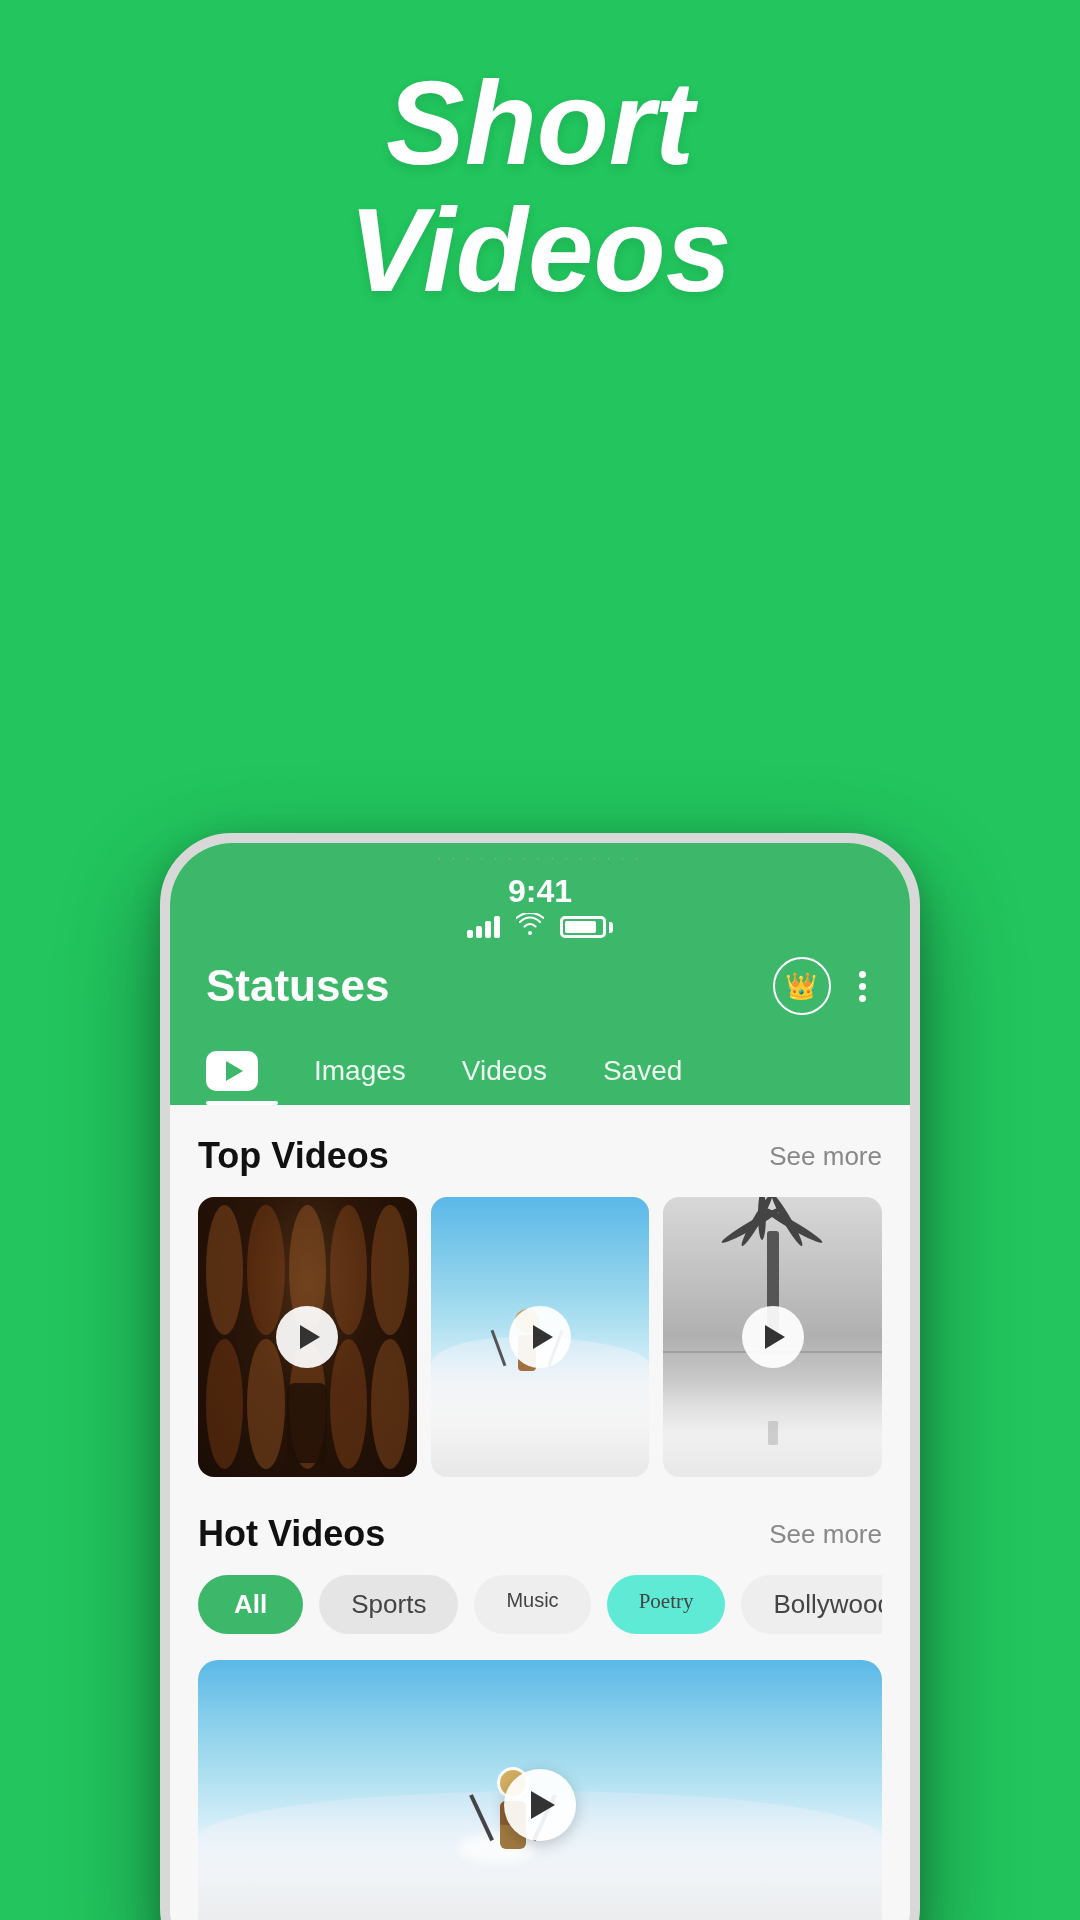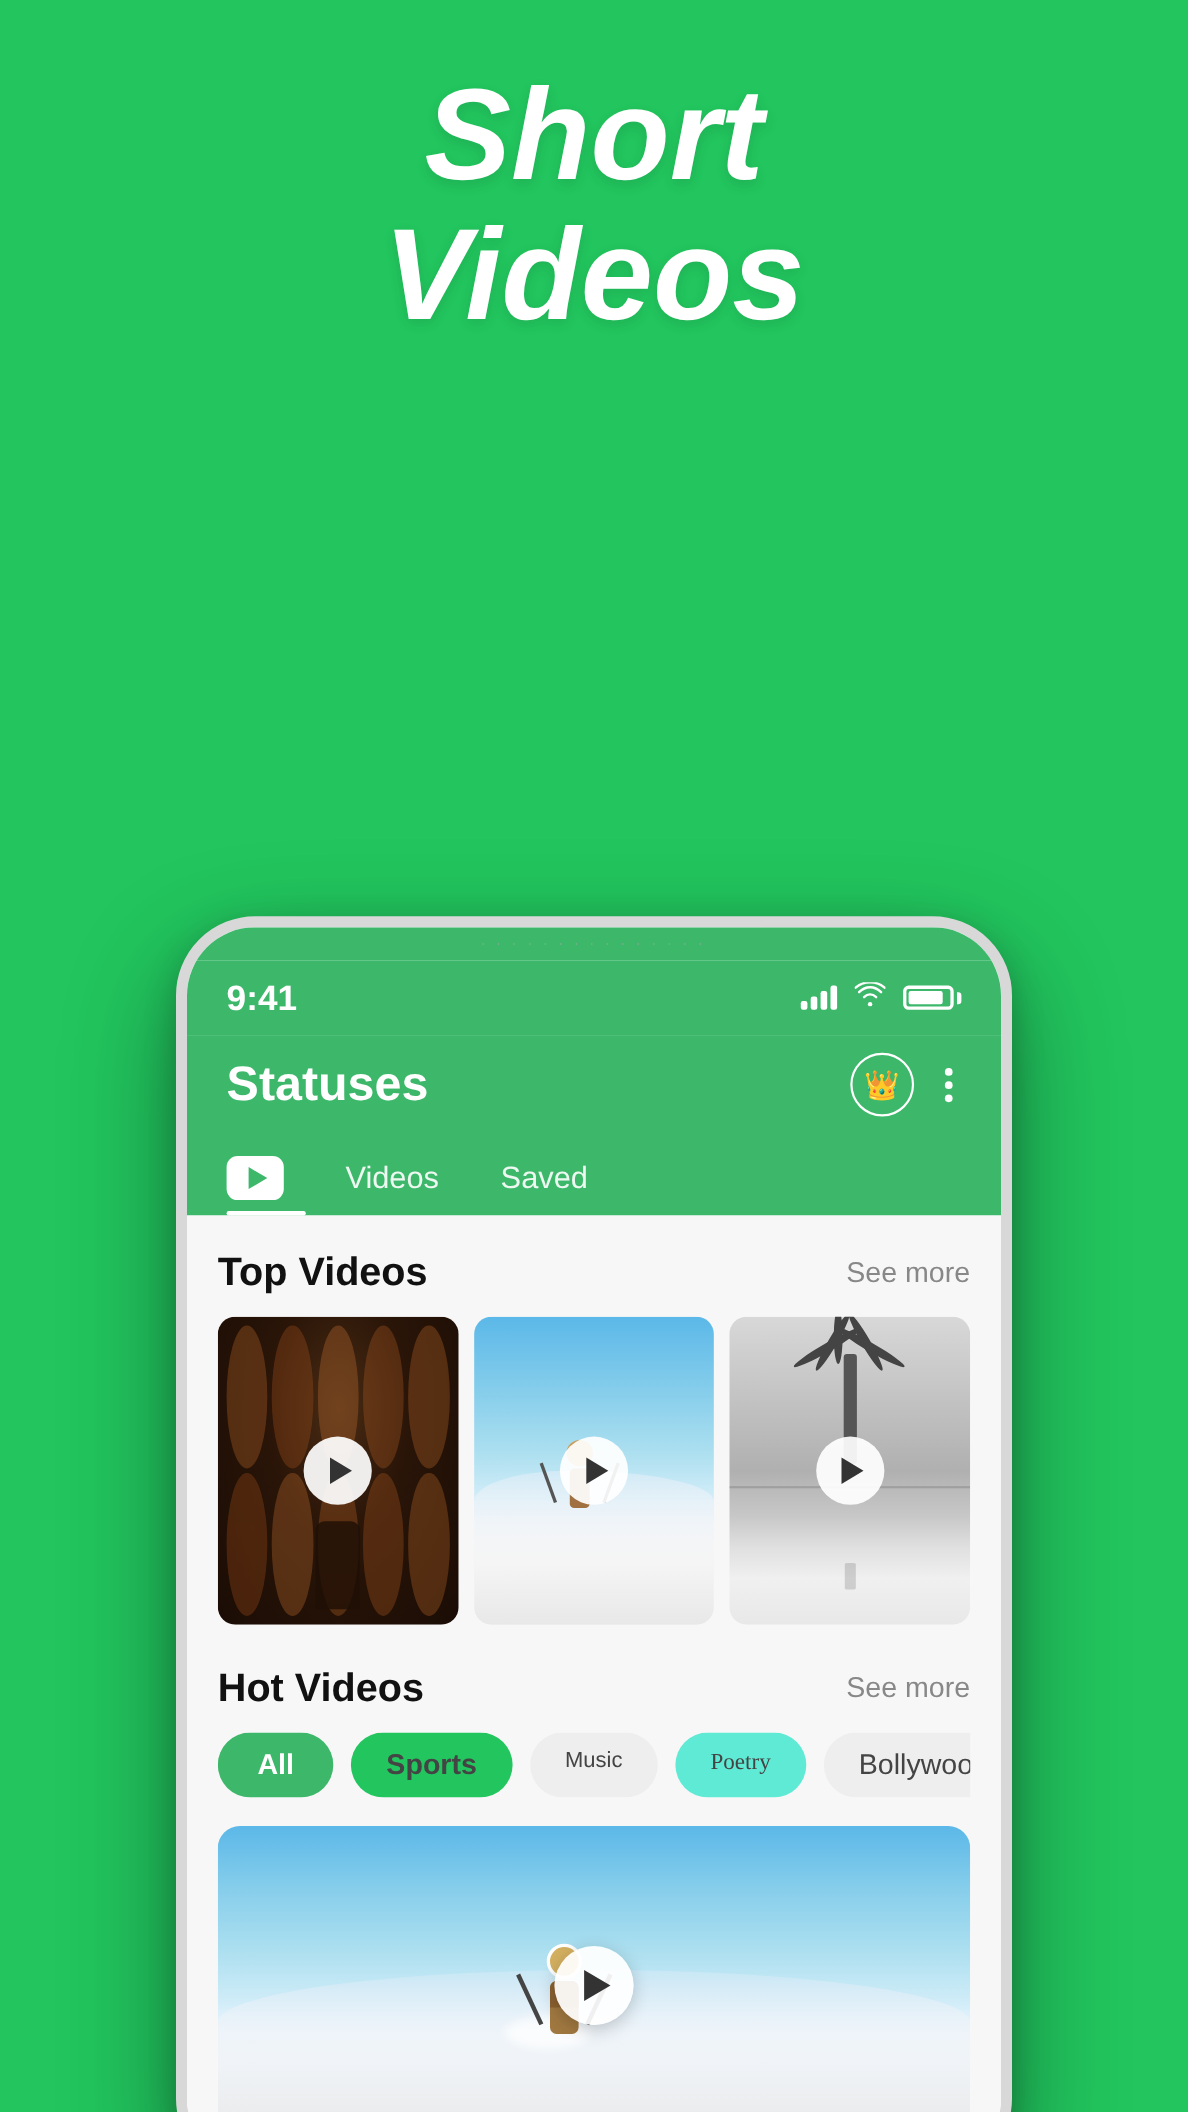--- a/index.html
+++ b/index.html
@@ -38,21 +38,21 @@
     border-radius: 72px;
     box-shadow: 0 40px 100px rgba(0,0,0,0.40), 0 10px 30px rgba(0,0,0,0.2);
     border: 10px solid #d8d8d8;
     overflow: hidden;
   ">
 
     <div style="background:#3db86b; height:30px; display:flex; justify-content:center; align-items:center;">
       <span style="color:#aaa; font-size:10px; letter-spacing:4px;">· · · · · · · · · · · · · · ·</span>
     </div>
 
-    <div style="background:#3db86b; height:68px; display:flex; align-items:center; justify-content:space-between; padding:0 36px;">
+    <div style="background:#3db86b; height:68px; display:flex; align-items:center; justify-content:space-between; padding:0 36px;flex-direction:column;">
       <span style="color:white; font-size:32px; font-weight:700;">9:41</span>
       <div style="display:flex; align-items:center; gap:16px;">
 
         <div style="display:flex; align-items:flex-end; gap:3px; height:22px;">
           <div style="width:6px; height:8px; background:white; border-radius:2px;"></div>
           <div style="width:6px; height:12px; background:white; border-radius:2px;"></div>
           <div style="width:6px; height:17px; background:white; border-radius:2px;"></div>
           <div style="width:6px; height:22px; background:white; border-radius:2px;"></div>
         </div>
 
@@ -88,20 +88,23 @@
           </div>
         </div>
       </div>
 
       <div style="display:flex; align-items:center; gap:0;">
         <div style="padding:14px 20px 14px 0; position:relative; margin-right:8px;">
           <div style="width:52px; height:40px; background:white; border-radius:10px; display:flex; align-items:center; justify-content:center;">
             <div style="width:0; height:0; border-top:10px solid transparent; border-bottom:10px solid transparent; border-left:17px solid #3db86b; margin-left:4px;"></div>
           </div>
           <div style="position:absolute; bottom:0; left:0; right:0; height:4px; background:white; border-radius:2px;"></div>
+        </div>
+        <div style="color:white; font-size:28px; padding:16px 28px; cursor:pointer; opacity:0.9; font-weight:500;">
+          <span>Images</span>
         </div>
         <div style="color:white; font-size:28px; padding:16px 28px; cursor:pointer; opacity:0.9; font-weight:500;">
           <span>Videos</span>
         </div>
         <div style="color:white; font-size:28px; padding:16px 28px; cursor:pointer; opacity:0.9; font-weight:500;">
           <span>Saved</span>
         </div>
       </div>
     </div>
 
@@ -189,21 +192,21 @@
       <div>
         <div style="display:flex; align-items:center; justify-content:space-between; margin-bottom:20px;">
           <span style="font-size:36px; font-weight:800; color:#111;">Hot Videos</span>
           <span style="font-size:26px; color:#888; cursor:pointer;">See more</span>
         </div>
 
         <div style="display:flex; gap:16px; margin-bottom:26px; overflow:hidden;">
           <div style="padding:14px 36px; border-radius:50px; background:#3db86b; color:white; font-size:26px; font-weight:600; cursor:pointer; white-space:nowrap;">
             <span>All</span>
           </div>
-          <div style="padding:14px 32px; border-radius:50px; background:#22c55e; color:#444; font-size:26px; font-weight:700; cursor:pointer; white-space:nowrap;">
+          <div style="padding:14px 32px; border-radius:50px; background:#e5e5e5; color:#444; font-size:26px; font-weight:400; cursor:pointer; white-space:nowrap;">
             <span>Sports</span>
           </div>
           <div style="padding:14px 32px; border-radius:50px; background:#eeeeee; color:#444; font-size:20px; font-weight:500; cursor:pointer; white-space:nowrap;">
             <span>Music</span>
           </div>
           <div style="padding:14px 32px; border-radius:50px; background:#5eead4; color:#444; font-size:21px; font-weight:500; cursor:pointer; white-space:nowrap;font-family:Liberation Serif, serif;">
             <span>Poetry</span>
           </div>
           <div style="padding:14px 32px; border-radius:50px; background:#eeeeee; color:#444; font-size:26px; font-weight:500; cursor:pointer; white-space:nowrap;">
             <span>Bollywood</span>

